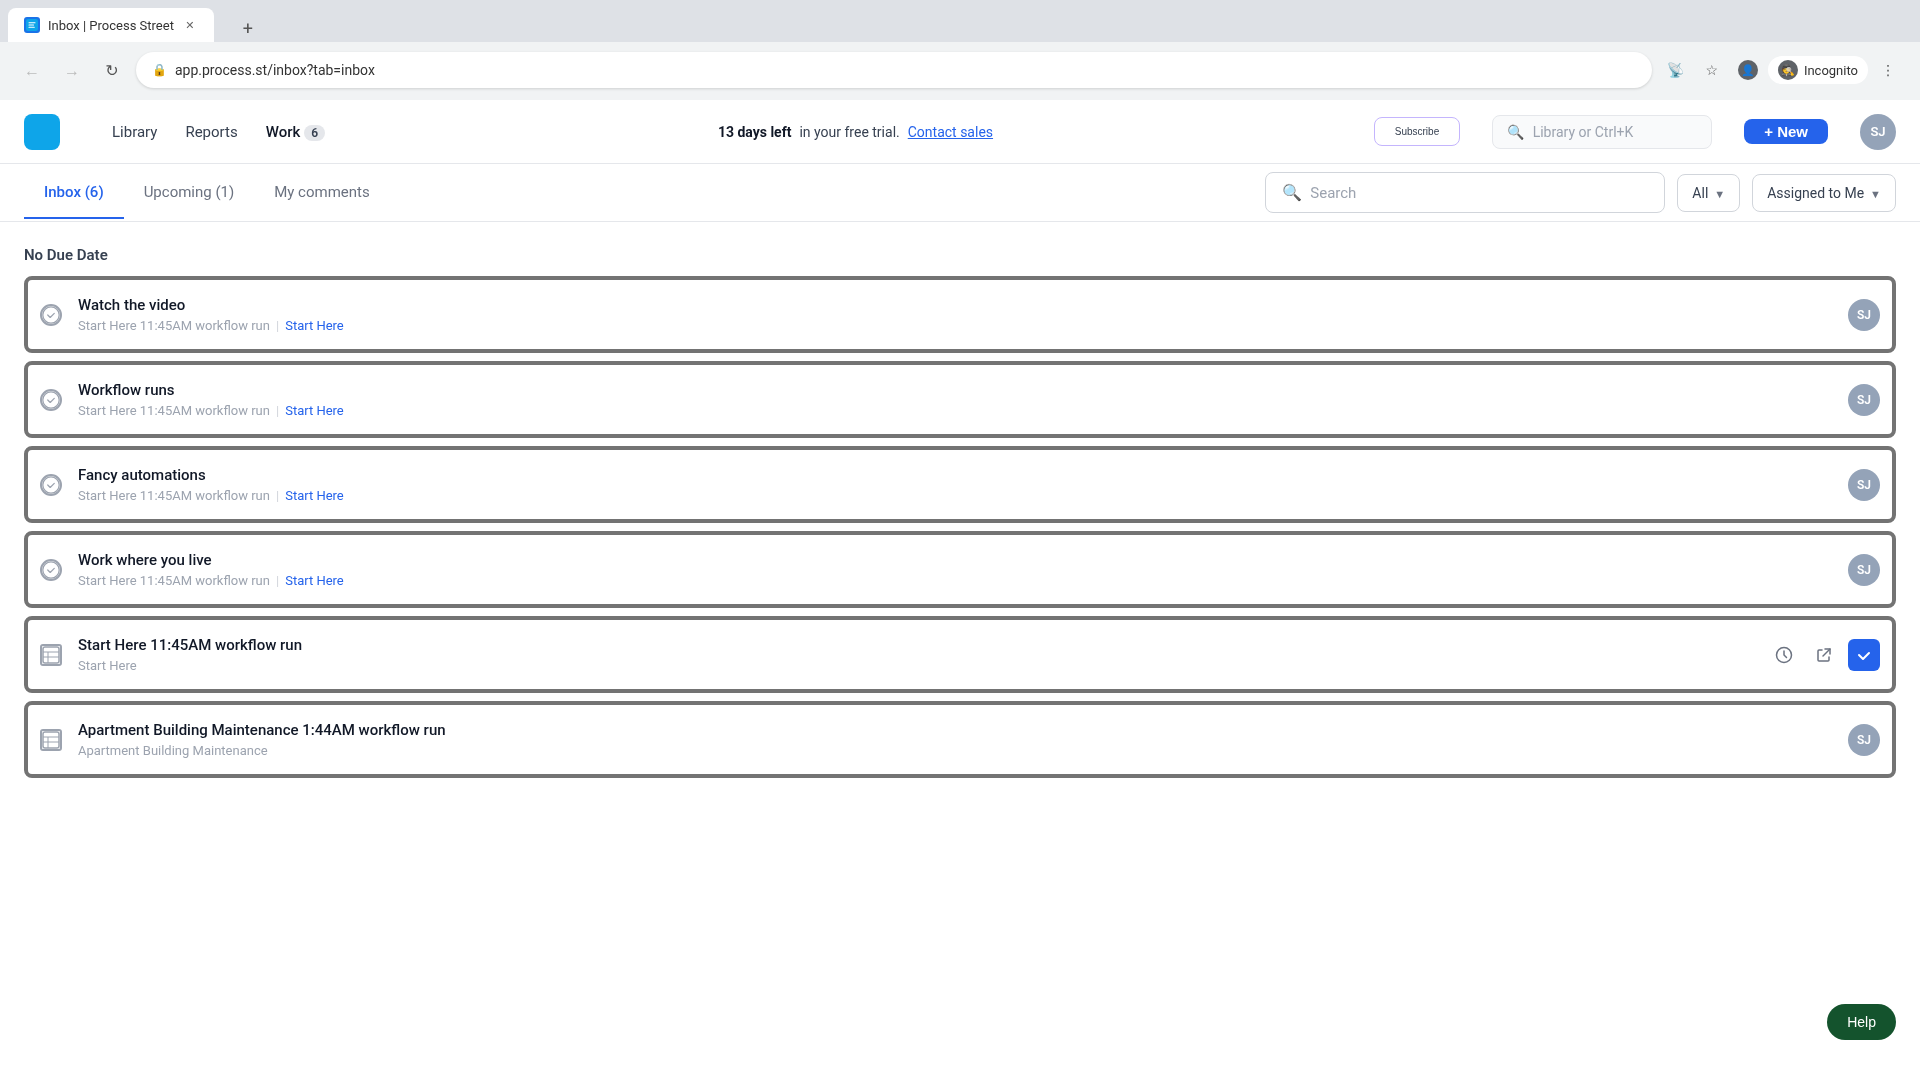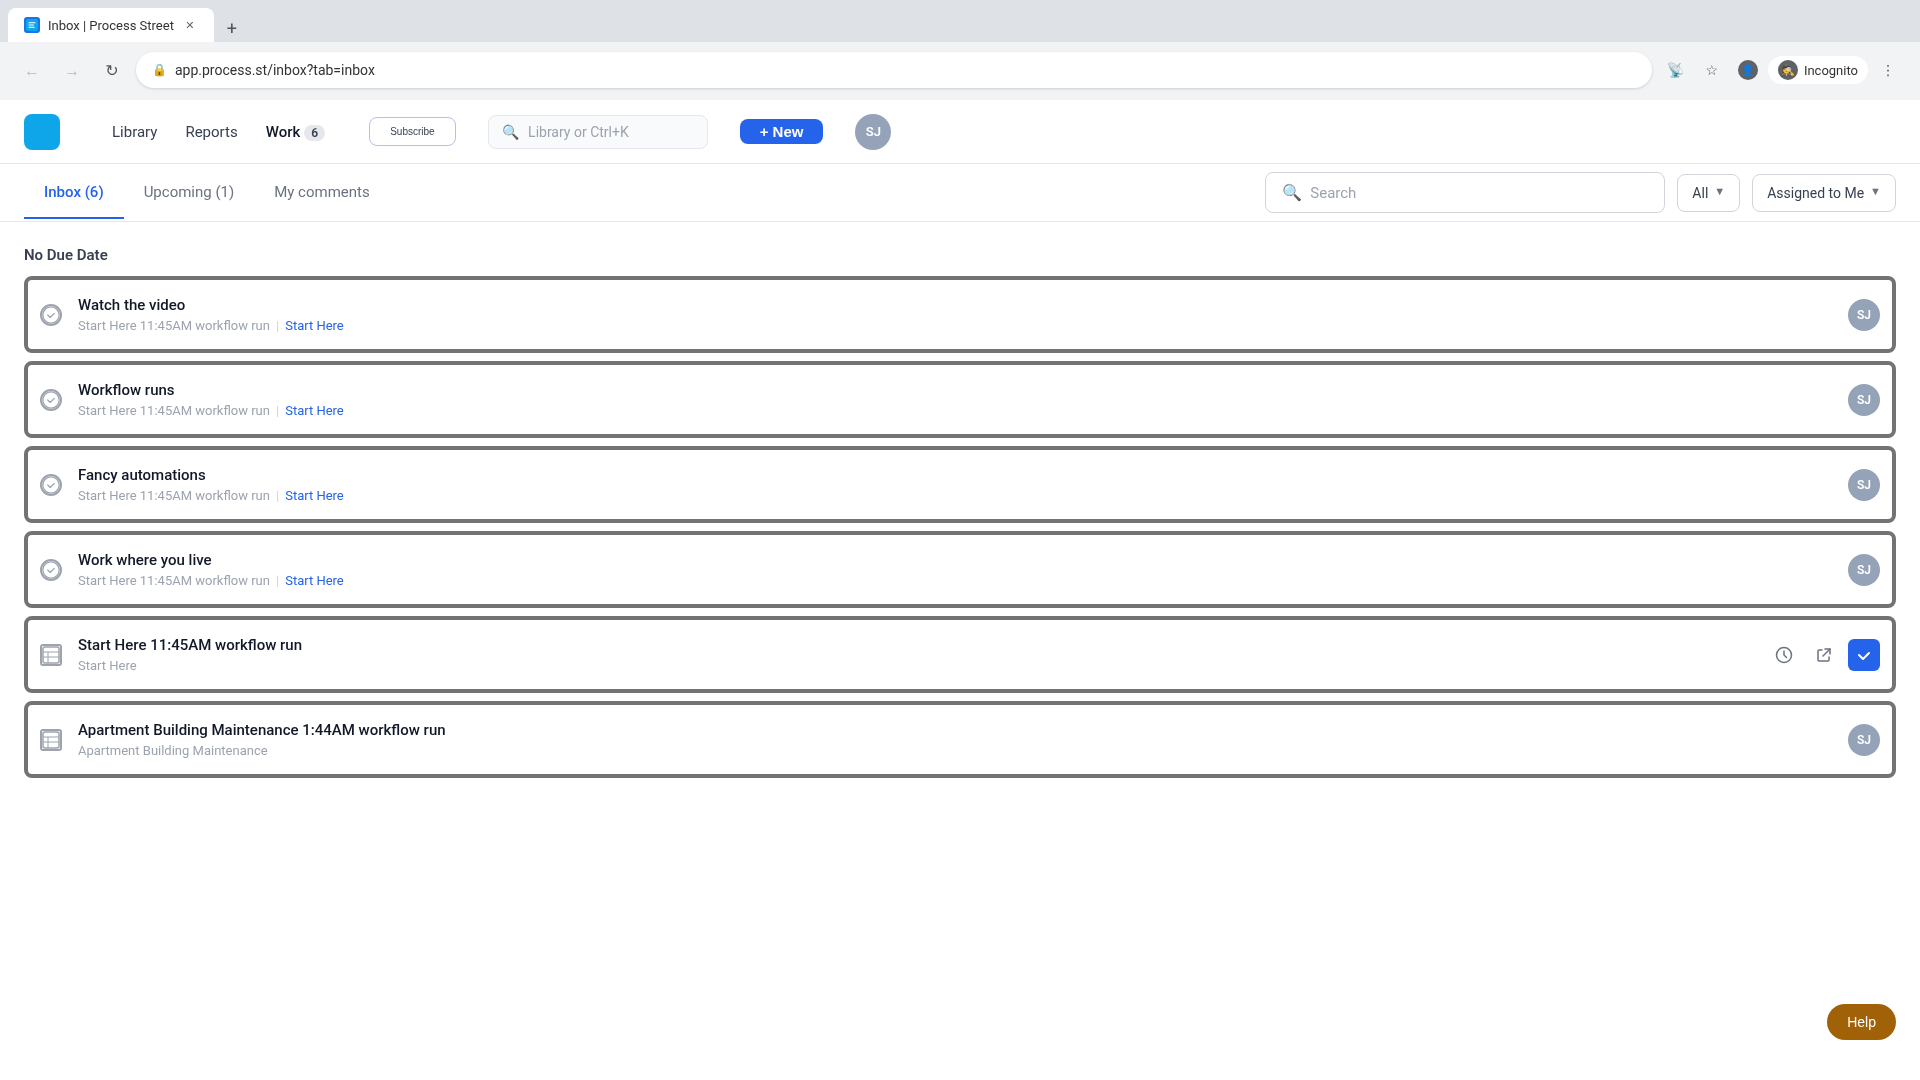--- a/index.html
+++ b/index.html
@@ -1,20 +1,20 @@
 <!DOCTYPE html>
 <html><head>
   <meta charset="utf-8">
   <style>
     * { margin: 0; padding: 0; box-sizing: border-box; }
     body { font-family: -apple-system, BlinkMacSystemFont, 'Segoe UI', Roboto, sans-serif; background: #fff; width: 1920px; height: 1080px; overflow: hidden; }
 
     
     .browser-chrome { background: #f1f3f4; height: 100px; display: flex; flex-direction: column; }
-    .tab-bar { display: flex; align-items: flex-end; padding: 8px 8px 0; gap: 0; height: 42px; background: #dee1e6; }
+    .tab-bar { display: flex; align-items: flex-end; padding: 8px 8px 0; gap: 16px; height: 42px; background: #dee1e6; }
     .tab { display: flex; align-items: center; gap: 8px; padding: 8px 16px; background: #fff; border-radius: 8px 8px 0 0; font-size: 13px; color: #333; min-width: 200px; height: 34px; }
     .tab-favicon { width: 16px; height: 16px; background: #1a73e8; border-radius: 3px; display: flex; align-items: center; justify-content: center; flex-shrink: 0; }
     .tab-favicon svg { width: 12px; height: 12px; }
     .tab-title { flex: 1; font-size: 13px; color: #333; white-space: nowrap; overflow: hidden; text-overflow: ellipsis; }
     .tab-close { width: 16px; height: 16px; border-radius: 50%; display: flex; align-items: center; justify-content: center; cursor: pointer; font-size: 11px; color: #666; }
     .new-tab-btn { width: 28px; height: 28px; display: flex; align-items: center; justify-content: center; border-radius: 50%; color: #555; font-size: 18px; cursor: pointer; margin-left: 4px; }
     .address-bar-row { display: flex; align-items: center; gap: 8px; padding: 6px 16px; height: 56px; background: #f1f3f4; }
     .nav-btn { width: 32px; height: 32px; border-radius: 50%; display: flex; align-items: center; justify-content: center; color: #555; cursor: pointer; font-size: 16px; }
     .nav-btn.disabled { color: #bbb; cursor: default; }
     .address-bar { flex: 1; height: 36px; background: #fff; border-radius: 20px; display: flex; align-items: center; padding: 0 16px; font-size: 14px; color: #333; box-shadow: 0 1px 3px rgba(0,0,0,0.15); }
@@ -49,41 +49,41 @@
 
     
     .content { flex: 1; display: flex; flex-direction: column; padding: 0; }
     .tabs-row { display: flex; align-items: center; padding: 0 24px; border-bottom: 1px solid #e5e7eb; gap: 0; }
     .tab-item { padding: 16px 20px; font-size: 15px; color: #6b7280; cursor: pointer; border-bottom: 2px solid transparent; white-space: nowrap; }
     .tab-item.active { color: #2563eb; border-bottom-color: #2563eb; font-weight: 500; }
     .tabs-spacer { flex: 1; }
     .search-filter { display: flex; align-items: center; gap: 8px; background: #fff; border: 1px solid #d1d5db; border-radius: 8px; padding: 10px 16px; min-width: 400px; cursor: text; }
     .search-filter-icon { color: #9ca3af; }
     .search-filter-text { font-size: 15px; color: #9ca3af; }
-    .filter-btn { display: flex; align-items: flex-start; gap: 6px; background: #fff; border: 1px solid #d1d5db; border-radius: 8px; padding: 10px 14px; font-size: 14px; color: #374151; cursor: pointer; }
+    .filter-btn { display: flex; align-items: flex-end; gap: 6px; background: #fff; border: 1px solid #d1d5db; border-radius: 8px; padding: 10px 14px; font-size: 14px; color: #374151; cursor: pointer; }
     .chevron { font-size: 11px; color: #6b7280; }
 
     
     .main-list { flex: 1; padding: 0 24px; overflow-y: auto; }
     .section-header { font-size: 15px; font-weight: 600; color: #374151; padding: 24px 0 12px; }
     .list-item { display: flex; align-items: center; padding: 16px 12px; border: 4px solid #737373; border-radius: 8px; margin-bottom: 8px; background: #fff; cursor: pointer; position: relative; }
     .item-checkbox { width: 22px; height: 22px; border-radius: 50%; border: 2px solid #9ca3af; display: flex; align-items: center; justify-content: center; margin-right: 16px; flex-shrink: 0; color: #6b7280; font-size: 14px; }
     .item-checkbox.table-icon { border-radius: 4px; border-color: #9ca3af; }
     .item-content { flex: 1; }
     .item-title { font-size: 15px; font-weight: 500; color: #111827; margin-bottom: 4px; }
     .item-subtitle { font-size: 13px; color: #9ca3af; display: flex; align-items: center; gap: 6px; }
     .item-subtitle .sep { color: #d1d5db; }
     .item-subtitle a { color: #2563eb; text-decoration: none; font-size: 13px; }
     .item-actions { display: flex; align-items: center; gap: 8px; }
     .action-icon { width: 32px; height: 32px; border-radius: 6px; display: flex; align-items: center; justify-content: center; color: #6b7280; cursor: pointer; font-size: 16px; }
     .action-icon.complete { background: #2563eb; color: #fff; }
     .item-avatar { width: 32px; height: 32px; background: #94a3b8; border-radius: 50%; display: flex; align-items: center; justify-content: center; font-size: 12px; font-weight: 600; color: #fff; margin-left: 12px; }
 
     
-    .help-btn { position: fixed; bottom: 40px; right: 24px; background: #a16207; color: #fff; border: none; border-radius: 20px; padding: 10px 20px; font-size: 14px; font-weight: 500; cursor: pointer; }
+    .help-btn { position: fixed; bottom: 40px; right: 24px; background: #14532d; color: #fff; border: none; border-radius: 20px; padding: 10px 20px; font-size: 14px; font-weight: 500; cursor: pointer; }
     .check-icon { width: 22px; height: 22px; }
   </style>
 </head>
 <body>
 
 <div class="browser-chrome">
 
   <div class="tab-bar">
     <div class="tab">
       <div class="tab-favicon">
@@ -133,20 +133,25 @@
           </svg>
       </div>
     </div>
     <div class="nav-links">
       <a class="nav-link">Library</a>
       <a class="nav-link">Reports</a>
       <a class="nav-link active">
         <span>Work</span><span class="inbox-badge">6</span>
       </a>
     </div>
+    <div class="trial-banner">
+      <span class="trial-bold">13 days left</span>
+      <span> in your free trial.</span>
+      <a class="trial-link">Contact sales</a>
+    </div>
     <button class="subscribe-btn">Subscribe</button>
     <div class="search-bar">
       <span class="search-icon">🔍</span>
       <span class="search-bar-text">Library or Ctrl+K</span>
     </div>
     <button class="new-btn">+ New</button>
     <div class="avatar">SJ</div>
   </div>
 
   <div class="content">

